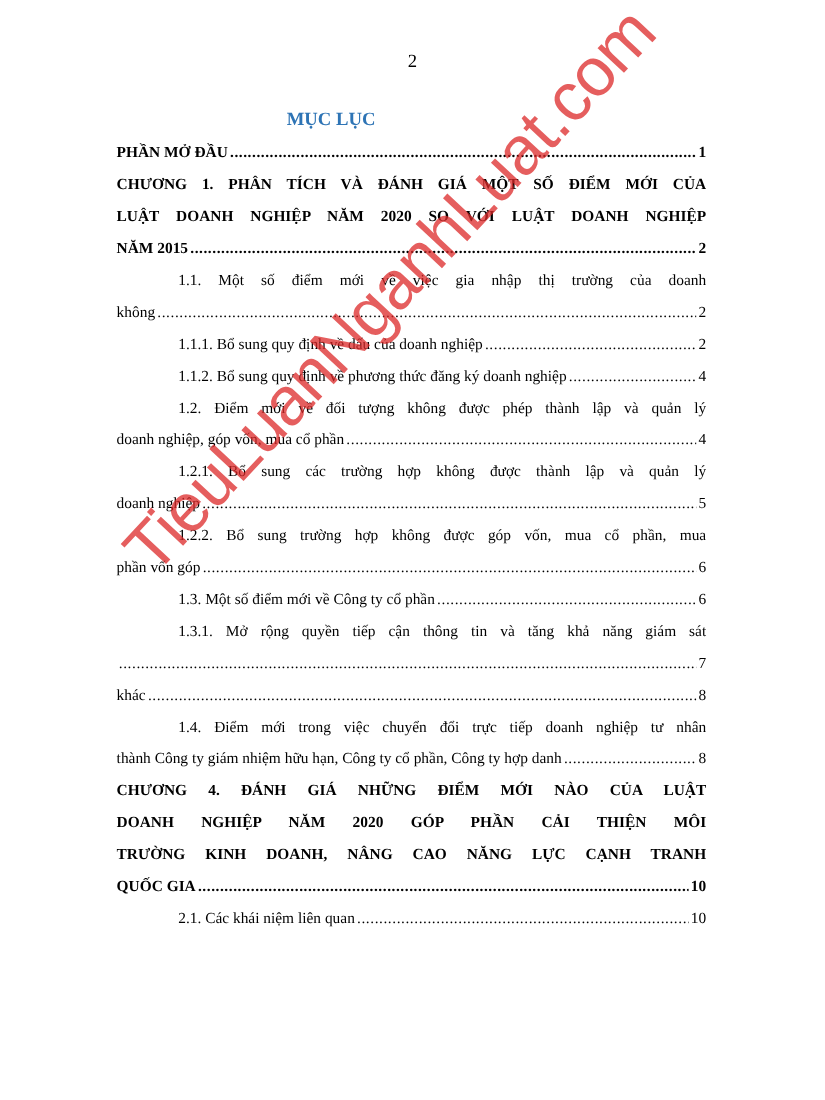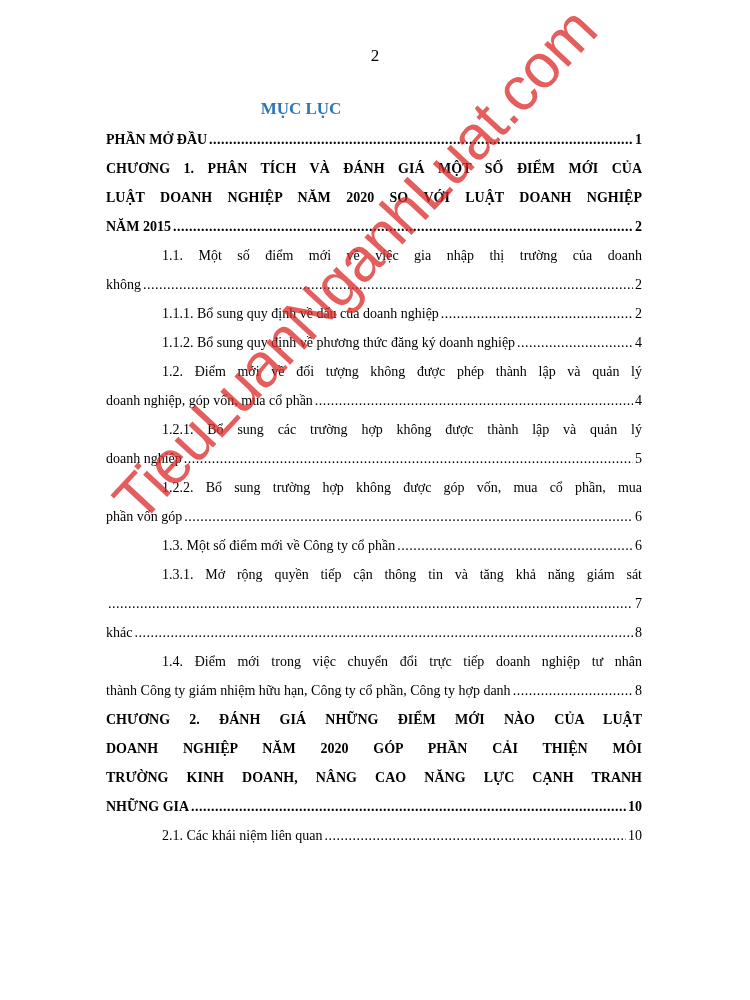--- a/index.html
+++ b/index.html
@@ -117,25 +117,25 @@
     </div>
     <div class="entry section">
       <span class="line first">1.4. Điểm mới trong việc chuyển đổi trực tiếp doanh nghiệp tư nhân</span>
       <div class="last">
         <span class="txt">thành Công ty giám nhiệm hữu hạn, Công ty cổ phần, Công ty hợp danh</span>
         <span class="dots"></span>
         <span class="pg">8</span>
       </div>
     </div>
     <div class="entry chapter">
-      <span class="line first">CHƯƠNG 2. ĐÁNH GIÁ NHỮNG ĐIỂM MỚI NÀO CỦA LUẬT</span>
+      <span class="line first">CHƯƠNG 4. ĐÁNH GIÁ NHỮNG ĐIỂM MỚI NÀO CỦA LUẬT</span>
       <span class="line">DOANH NGHIỆP NĂM 2020 GÓP PHẦN CẢI THIỆN MÔI</span>
       <span class="line">TRƯỜNG KINH DOANH, NÂNG CAO NĂNG LỰC CẠNH TRANH</span>
       <div class="last">
-        <span class="txt">NHỮNG GIA</span>
+        <span class="txt">QUỐC GIA</span>
         <span class="dots"></span>
         <span class="pg">10</span>
       </div>
     </div>
     <div class="entry section">
       <div class="last indented">
         <span class="txt">2.1. Các khái niệm liên quan</span>
         <span class="dots"></span>
         <span class="pg">10</span>
       </div>

